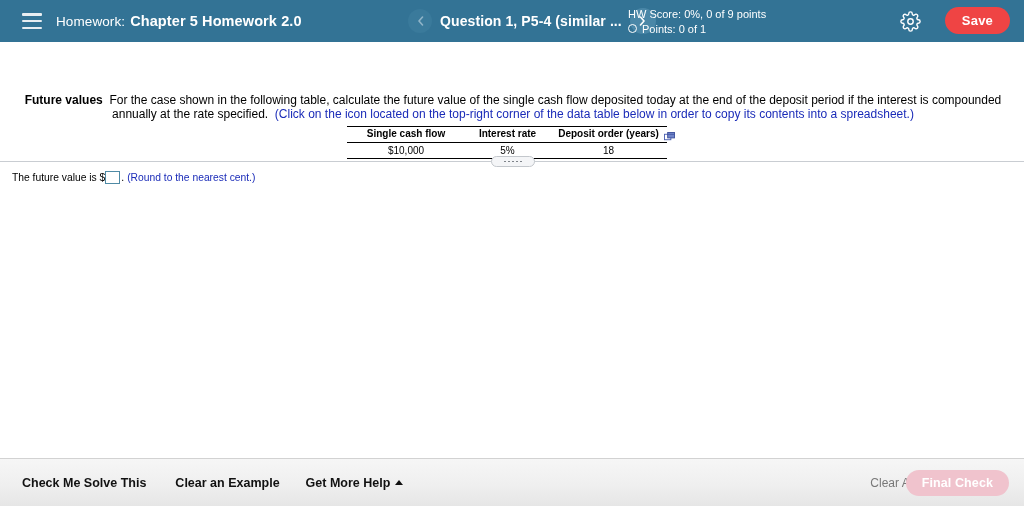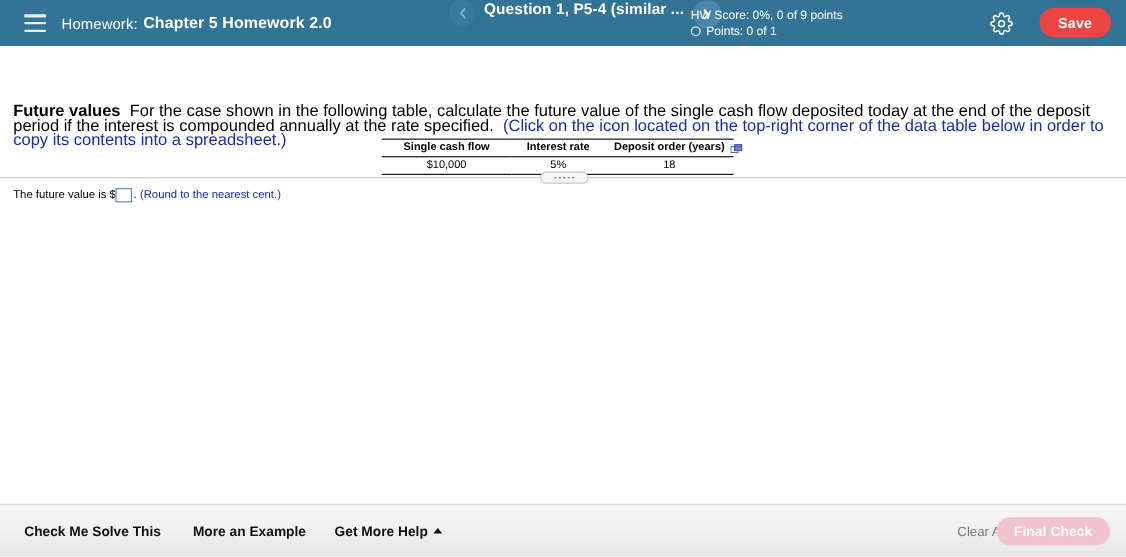--- a/index.html
+++ b/index.html
@@ -63,20 +63,21 @@
     margin-left: 5px;
     letter-spacing: .1px;
   }
 
   .qnav {
     position: absolute;
     left: 408px;
     top: 0;
     height: 42px;
     display: flex;
+    align-items: center;
     gap: 8px;
   }
   .navbtn {
     width: 24px;
     height: 24px;
     border-radius: 50%;
     background: #3d7d9e;
     border: none;
     color: #d4e3ec;
     font-size: 11px;
@@ -150,24 +151,24 @@
     position: relative;
     background: #ffffff;
     overflow: hidden;
   }
 
   .qtext {
     position: absolute;
     left: 12px;
     top: 52px;
     width: 1002px;
-    font-size: 15px;
+    font-size: 12px;
     line-height: 13.5px;
     color: #000000;
-    text-align: left;
+    text-align: center;
   }
   .qtext .lead { font-weight: bold; }
   .qtext .hintlink {
     color: #1a2bb8;
     text-decoration: none;
     cursor: pointer;
   }
 
   .tablewrap {
     position: absolute;
@@ -423,20 +424,20 @@
       <span>The future value is $</span>
       <input class="answer-input" type="text" value="" style="">
       <span>.</span>
       <span class="note">(Round to the nearest cent.)</span>
     </div>
 
   </div>
 
   <div class="footer">
     <button class="foot-link" id="fl1">Check Me Solve This</button>
-    <button class="foot-link" id="fl2">More an Example</button>
+    <button class="foot-link" id="fl2">Clear an Example</button>
     <button class="foot-link" id="fl3"><span>Get More Help</span><span class="caret-up"></span></button>
 
     <button class="clear-all">Clear All</button>
     <button class="final-check">Final Check</button>
   </div>
 
 </div>
 
 </body></html>

